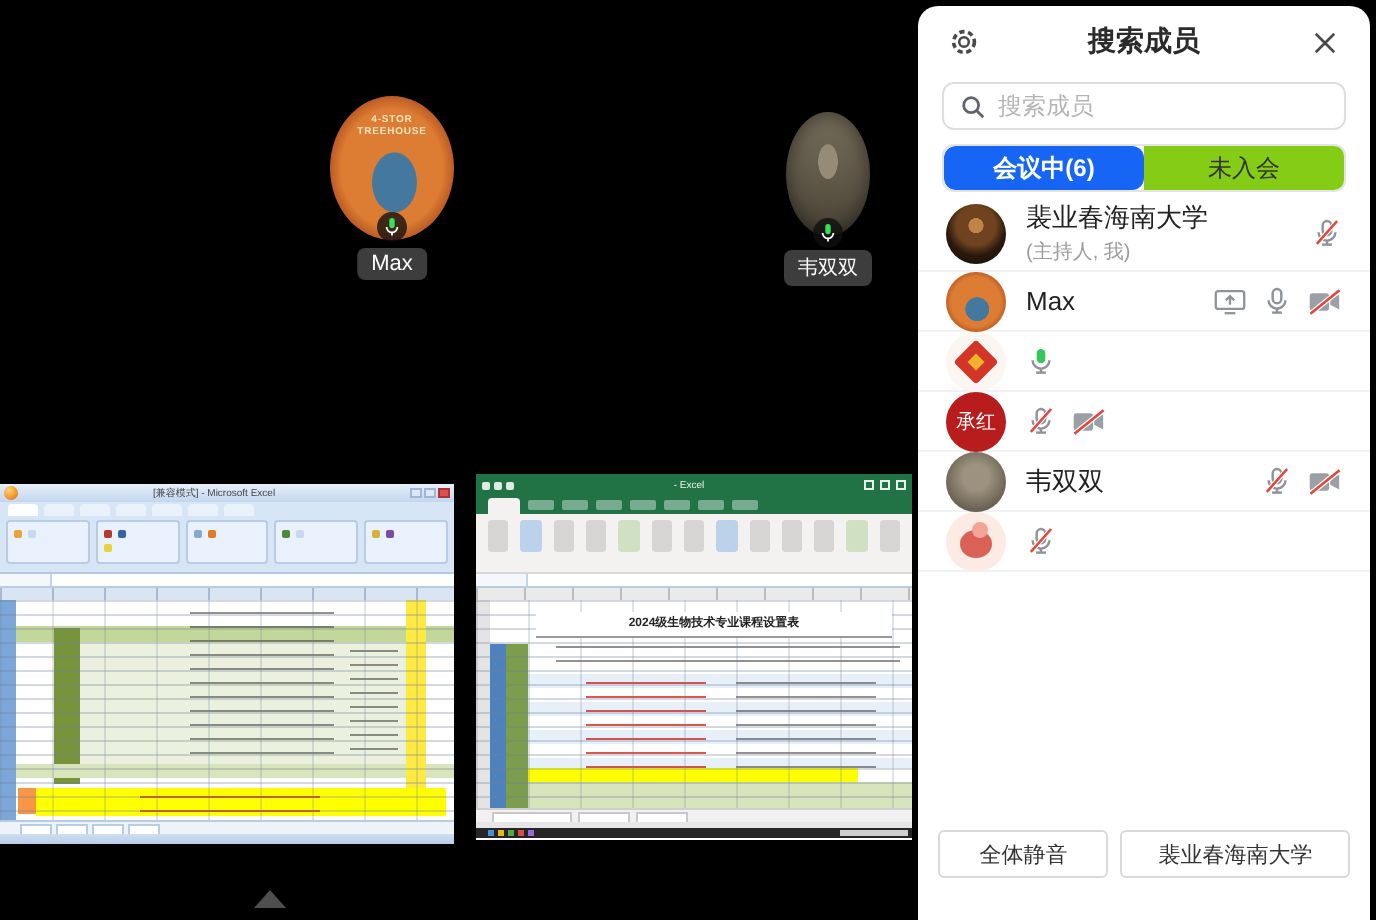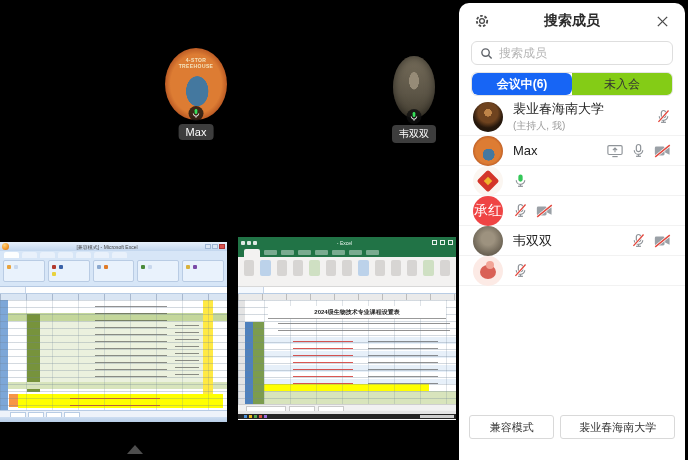--- a/index.html
+++ b/index.html
@@ -127,21 +127,21 @@
   .avatar { width:30px; height:30px; border-radius:50%; flex:0 0 30px; margin-right:10px;
     position:relative; overflow:hidden; display:flex; align-items:center; justify-content:center; }
   .av-host { background:radial-gradient(circle at 50% 36%, #bf8448 0 15%, #6f431f 16% 40%, #27180c 62%, #191009 100%); }
   .av-max  { background:radial-gradient(circle at 52% 62%, #44789f 0 24%, rgba(0,0,0,0) 25%),
              radial-gradient(circle at 50% 50%, #dd7c33 0 58%, #a8481c 82%, #83310f 100%); }
   .av-zheng{ background:#fbf6f1; }
   .av-zheng::before { content:""; position:absolute; left:7px; top:7px; width:16px; height:16px;
              background:#d33529; transform:rotate(45deg); border-radius:2px; }
   .av-zheng::after { content:""; position:absolute; left:12px; top:12px; width:6px; height:6px;
              background:#efb32b; transform:rotate(45deg); }
-  .av-liao { background:#ef4444; color:#fff; font-size:14px; letter-spacing:0; }
+  .av-liao { background:#b91c1c; color:#fff; font-size:10px; letter-spacing:0; }
   .av-wei  { background:radial-gradient(circle at 50% 42%, #9d927f 0 28%, #6e6556 68%, #4c463b 100%); }
   .av-wu   { background:#fceae5; }
   .av-wu::before { content:""; position:absolute; left:7px; top:9px; width:16px; height:14px;
              border-radius:50%; background:#d96156; }
   .av-wu::after { content:""; position:absolute; left:13px; top:5px; width:8px; height:8px;
              border-radius:50%; background:#f2a496; }
   .member-info { flex:1; min-width:0; }
   .member-name { font-size:13px; color:#222; white-space:nowrap; overflow:hidden; }
   .member-sub { font-size:10px; color:#9b9b9b; margin-top:1px; }
   .member-icons { display:flex; align-items:center; gap:8px; }
@@ -485,17 +485,17 @@
           <line x1="5.4" y1="14.2" x2="10.6" y2="14.2" stroke="#8f9499" stroke-width="1.3"></line>
           <line x1="2.6" y1="13.8" x2="13.4" y2="1.6" stroke="#fff" stroke-width="2.6"></line>
           <line x1="2.6" y1="13.8" x2="13.4" y2="1.6" stroke="#e2463c" stroke-width="1.4"></line>
         </svg>
       </div>
     </div>
 
   </div>
 
   <div class="panel-footer">
-    <button class="pf-btn">兼容模式</button>
+    <button class="pf-btn">全体静音</button>
     <button class="pf-btn wide">裴业春海南大学</button>
   </div>
 
 </div>
 
 </body></html>

